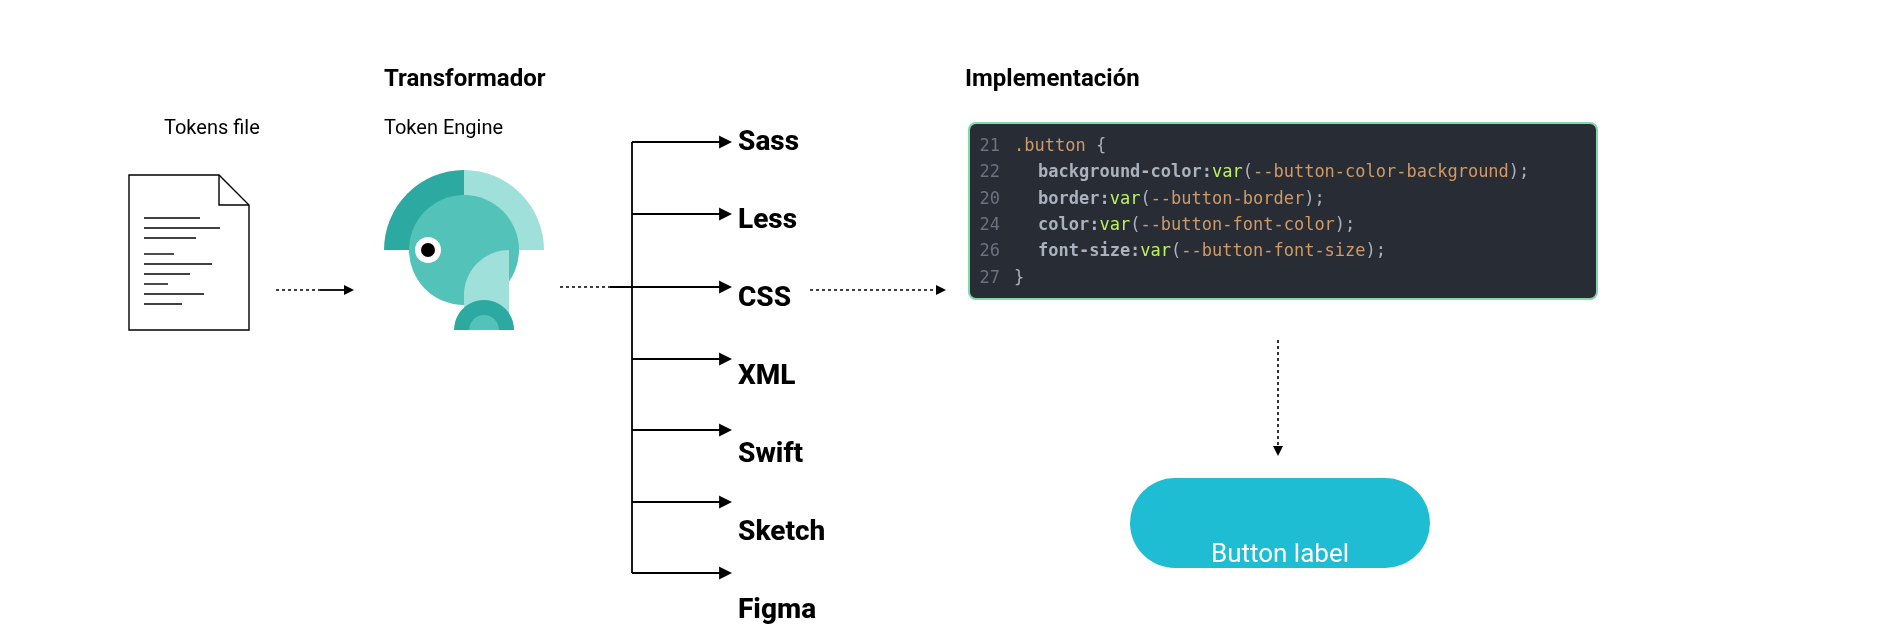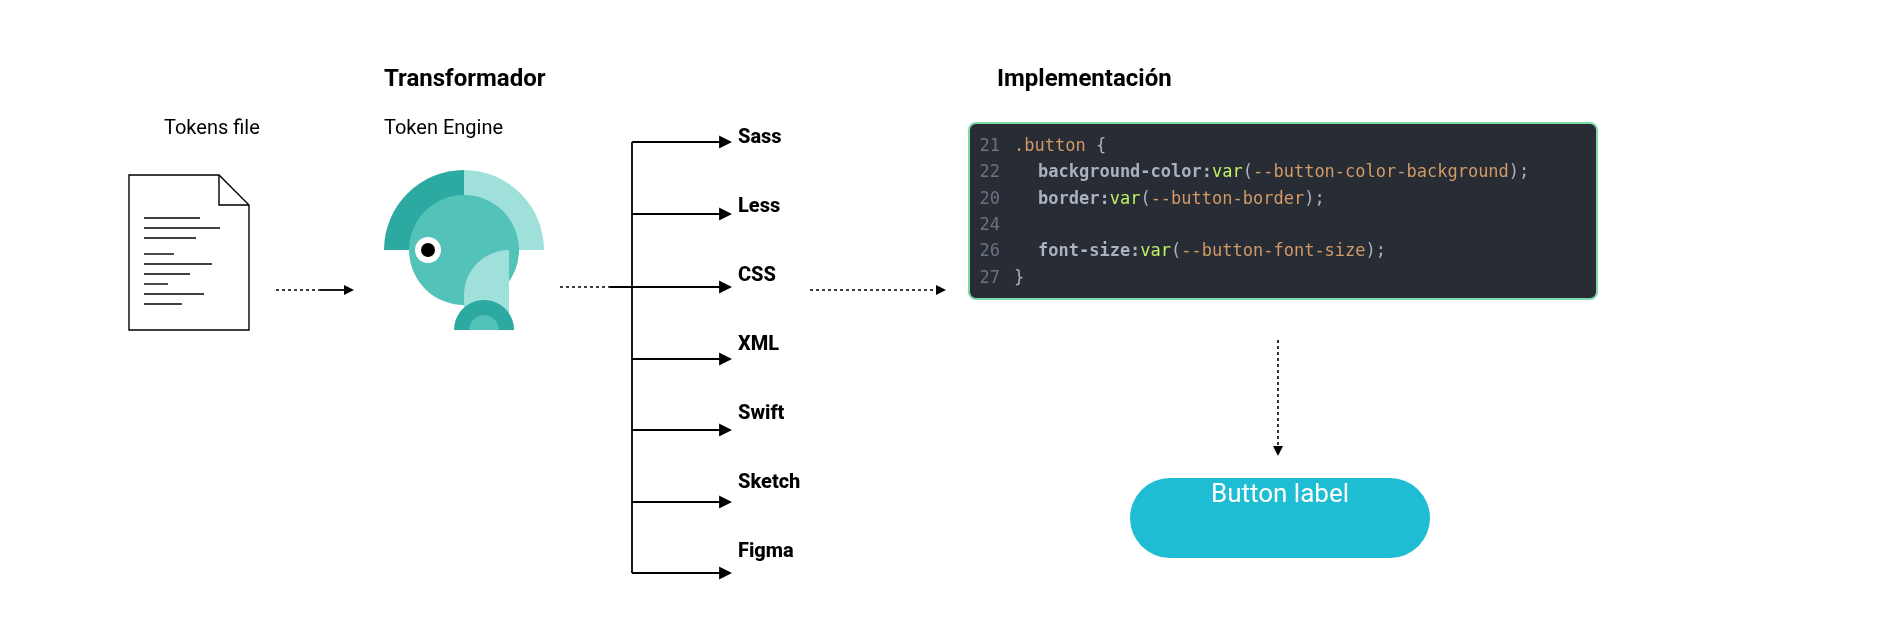--- a/index.html
+++ b/index.html
@@ -68,33 +68,33 @@
   .formats {
     position: absolute;
     top: 84px;
     left: 698px;
     display: flex;
     flex-direction: column;
     gap: 45px;
   }
   .format-item {
     font-weight: 800;
-    font-size: 20px;
+    font-size: 28px;
     color: #000;
   }
   
   .arrow-css-code {
     position: absolute;
     top: 240px;
     left: 770px;
     width: 140px;
     height: 20px;
   }
   
-  #title-implementation { top: 24px; left: 925px; margin-left: 32px; }
+  #title-implementation { top: 24px; left: 925px; }
   .code-block {
     position: absolute;
     top: 82px;
     left: 920px;
     width: 630px;
     background: #282c34;
     border: 2px solid #7fd9a9;
     border-radius: 8px;
     padding: 8px 0;
     font-family: "Menlo", "Consolas", monospace;
@@ -131,25 +131,25 @@
     left: 1228px;
     width: 20px;
     height: 120px;
   }
   
   .button-preview {
     position: absolute;
     top: 438px;
     left: 1090px;
     width: 300px;
-    height: 80px;
+    height: 90px;
     background: #1fbdd3;
     border-radius: 60px;
     display: flex;
-    align-items: flex-start;
+    align-items: flex-end;
     justify-content: center;
     color: #fff;
     font-size: 26px;
     font-weight: 400;
   }
 </style>
 </head>
 <body>
 
 <div class="diagram">
@@ -263,20 +263,21 @@
       <div class="code-line">
         <span class="line-no">22</span>
         <span class="code-text indent2"><span class="tok-prop">background-color:</span><span class="tok-func">var</span><span class="tok-paren">(</span><span class="tok-var">--button-color-background</span><span class="tok-paren">)</span><span class="tok-punct">;</span></span>
       </div>
       <div class="code-line">
         <span class="line-no">20</span>
         <span class="code-text indent2"><span class="tok-prop">border:</span><span class="tok-func">var</span><span class="tok-paren">(</span><span class="tok-var">--button-border</span><span class="tok-paren">)</span><span class="tok-punct">;</span></span>
       </div>
       <div class="code-line">
         <span class="line-no">24</span>
+        <span class="code-text indent2"><span class="tok-prop">color:</span><span class="tok-func">var</span><span class="tok-paren">(</span><span class="tok-var">--button-font-color</span><span class="tok-paren">)</span><span class="tok-punct">;</span></span>
       </div>
       <div class="code-line">
         <span class="line-no">26</span>
         <span class="code-text indent2"><span class="tok-prop">font-size:</span><span class="tok-func">var</span><span class="tok-paren">(</span><span class="tok-var">--button-font-size</span><span class="tok-paren">)</span><span class="tok-punct">;</span></span>
       </div>
       <div class="code-line">
         <span class="line-no">27</span>
         <span class="code-text indent1"><span class="tok-brace">}</span></span>
       </div>
     </div>

